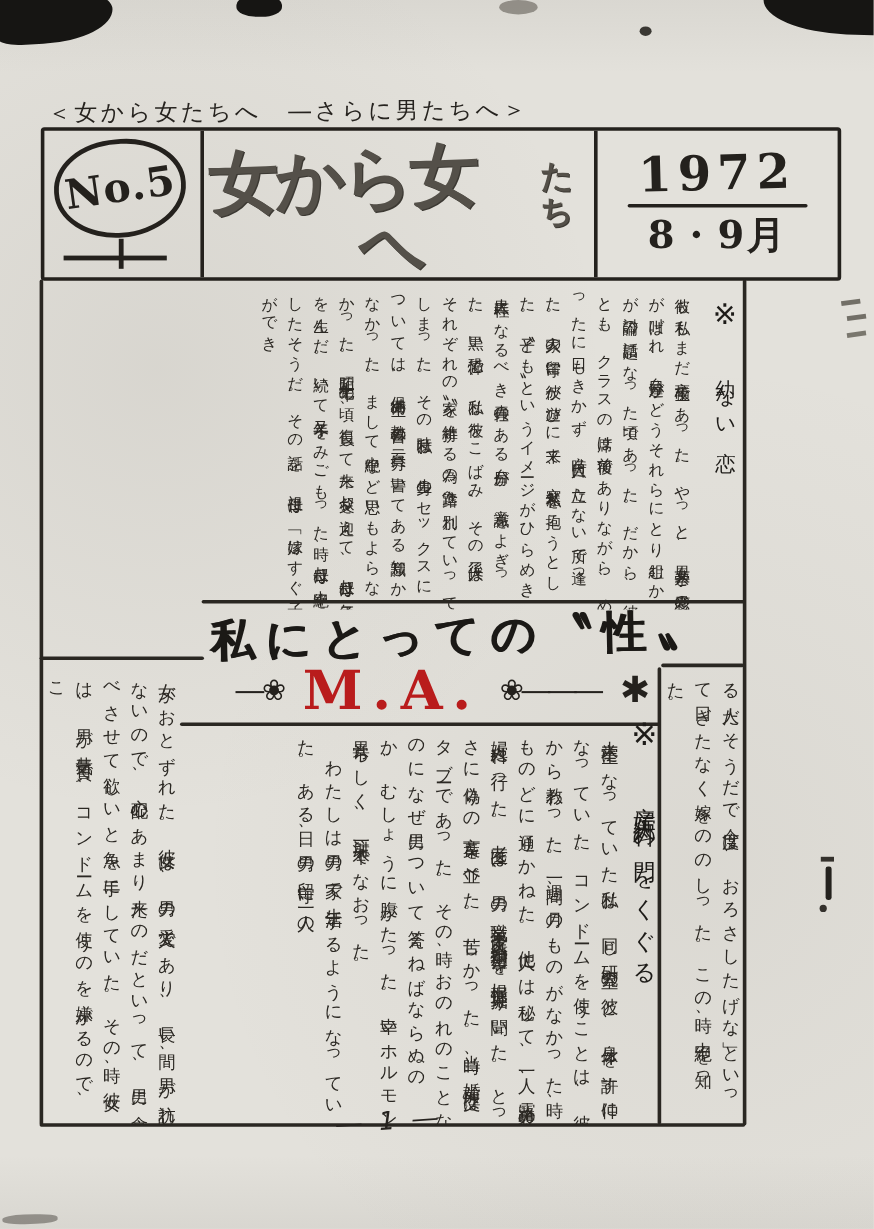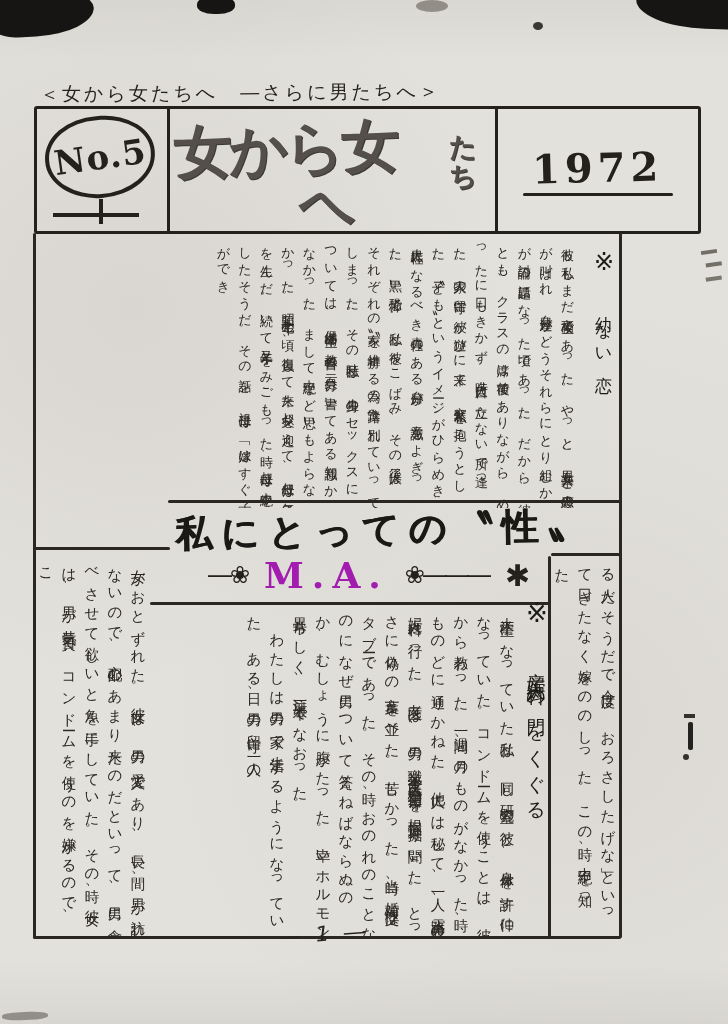--- a/index.html
+++ b/index.html
@@ -126,21 +126,21 @@
     text-shadow:1px 0 0 #1b1916;
   }
   .author-row{
     left:168px;top:551px;width:400px;height:48px;
     display:flex;align-items:center;justify-content:center;gap:16px;
   }
   .deco{font-size:24px;color:#24211d;letter-spacing:-2px;white-space:nowrap;}
   .deco-star{font-size:30px;font-weight:700;}
   .author{
     font-family:"DejaVu Serif", serif;font-weight:700;
-    font-size:36px;letter-spacing:8px;color:#a21caf;
+    font-size:45px;letter-spacing:8px;color:#b91c1c;
   }
 
   
   .vline-left {left:33px; top:233px;width:2.5px;height:705px;}
   .vline-right{left:619px;top:233px;width:2.5px;height:705px;}
   .vline-mid  {left:548px;top:556px;width:2.5px;height:381px;}
   .hline-a    {left:168px;top:500px;width:453px;height:2.5px;}
   .hline-b    {left:33px; top:547px;width:137px;height:2.5px;}
   .hline-cont {left:551px;top:553px;width:69px;height:2.5px;}
   .hline-c    {left:150px;top:602px;width:400px;height:2.5px;}
@@ -177,20 +177,21 @@
     <div class="fem-bar"></div>
   </div>
   <div class="mh-cell mh-title">
     <span class="mh-big">女から女</span>
     <span class="mh-small">たち</span>
     <span class="mh-tail">へ</span>
   </div>
   <div class="mh-cell mh-date">
     <span class="date-year">1972</span>
     <div class="date-rule"></div>
+    <span class="date-months">8・9月</span>
   </div>
 </div>
 
 <div class="line vline-left"></div>
 <div class="line vline-right"></div>
 <div class="line vline-mid"></div>
 <div class="line hline-a"></div>
 <div class="line hline-b"></div>
 <div class="line hline-cont"></div>
 <div class="line hline-c"></div>

